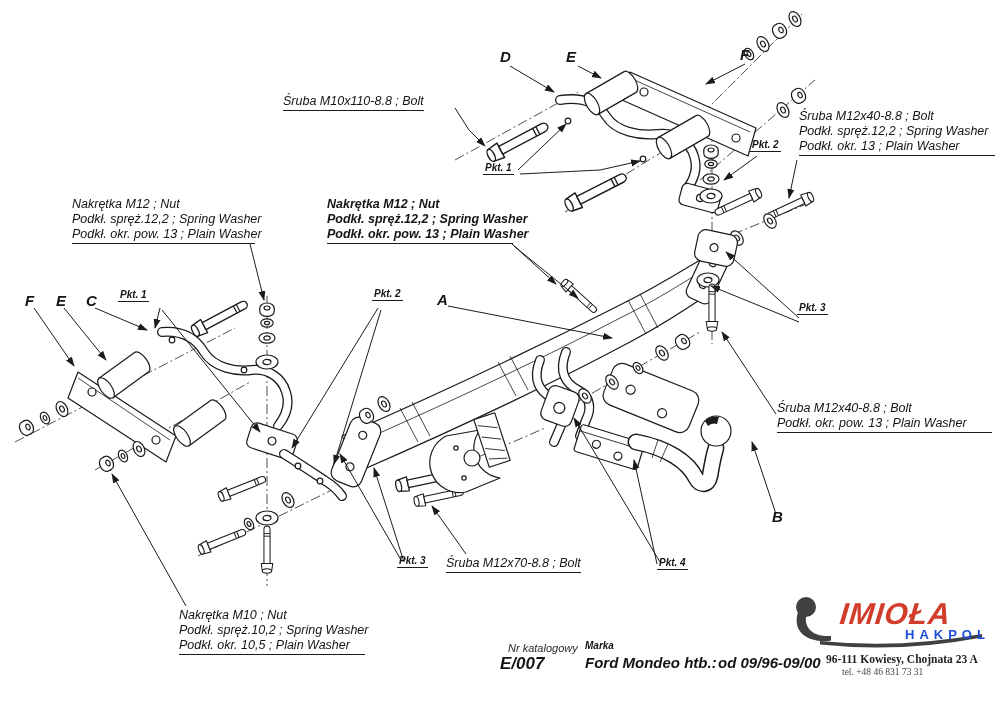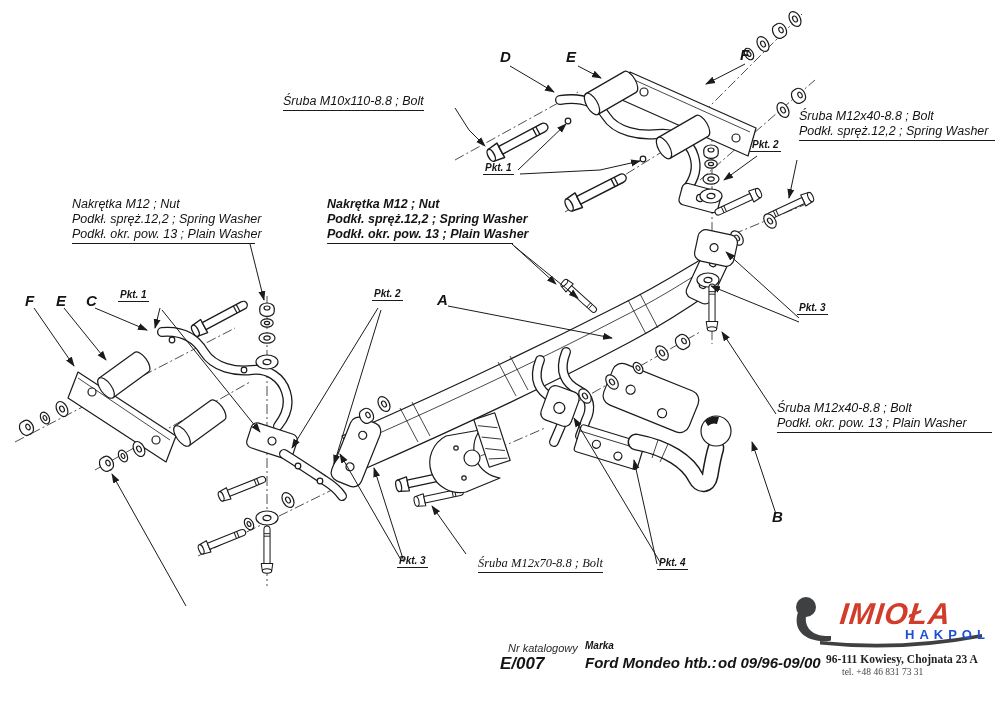--- a/index.html
+++ b/index.html
@@ -293,43 +293,49 @@
   </g>
 </svg>
 
 <div class="lbl ul" style="left:283px;top:94px;">
   <div>Śruba M10x110-8.8 ;  Bolt</div>
 </div>
 
 <div class="lbl ul" style="left:799px;top:109px;width:196px;">
   <div>Śruba M12x40-8.8 ;  Bolt</div>
   <div>Podkł. spręż.12,2 ; Spring Washer</div>
+  <div>Podkł. okr. 13 ; Plain Washer</div>
 </div>
 
 <div class="lbl ul" style="left:72px;top:197px;width:183px;">
   <div>Nakrętka  M12 ; Nut</div>
   <div>Podkł. spręż.12,2 ; Spring Washer</div>
   <div>Podkł. okr. pow. 13 ; Plain Washer</div>
 </div>
 
 <div class="lbl ul bold" style="left:327px;top:197px;width:186px;">
   <div>Nakrętka  M12 ; Nut</div>
   <div>Podkł. spręż.12,2 ; Spring Washer</div>
   <div>Podkł. okr. pow. 13 ; Plain Washer</div>
 </div>
 
 <div class="lbl ul" style="left:777px;top:401px;width:215px;">
   <div>Śruba M12x40-8.8 ;  Bolt</div>
   <div>Podkł. okr. pow. 13 ; Plain Washer</div>
 </div>
 
-<div class="lbl ul" style="left:478px;top:556px;font-family:Liberation Serif, serif;">
+<div class="lbl ul" style="left:446px;top:556px;">
   <div>Śruba M12x70-8.8 ;  Bolt</div>
 </div>
 
+<div class="lbl ul" style="left:179px;top:608px;width:186px;">
+  <div>Nakrętka  M10 ; Nut</div>
+  <div>Podkł. spręż.10,2 ; Spring Washer</div>
+  <div>Podkł. okr. 10,5 ; Plain Washer</div>
+</div>
 
 <div class="part" style="left:500px;top:48px;">D</div>
 <div class="part" style="left:566px;top:48px;">E</div>
 <div class="part" style="left:740px;top:46px;">F</div>
 <div class="part" style="left:25px;top:292px;">F</div>
 <div class="part" style="left:56px;top:292px;">E</div>
 <div class="part" style="left:86px;top:292px;">C</div>
 <div class="part" style="left:437px;top:291px;">A</div>
 <div class="part" style="left:772px;top:508px;">B</div>
 

